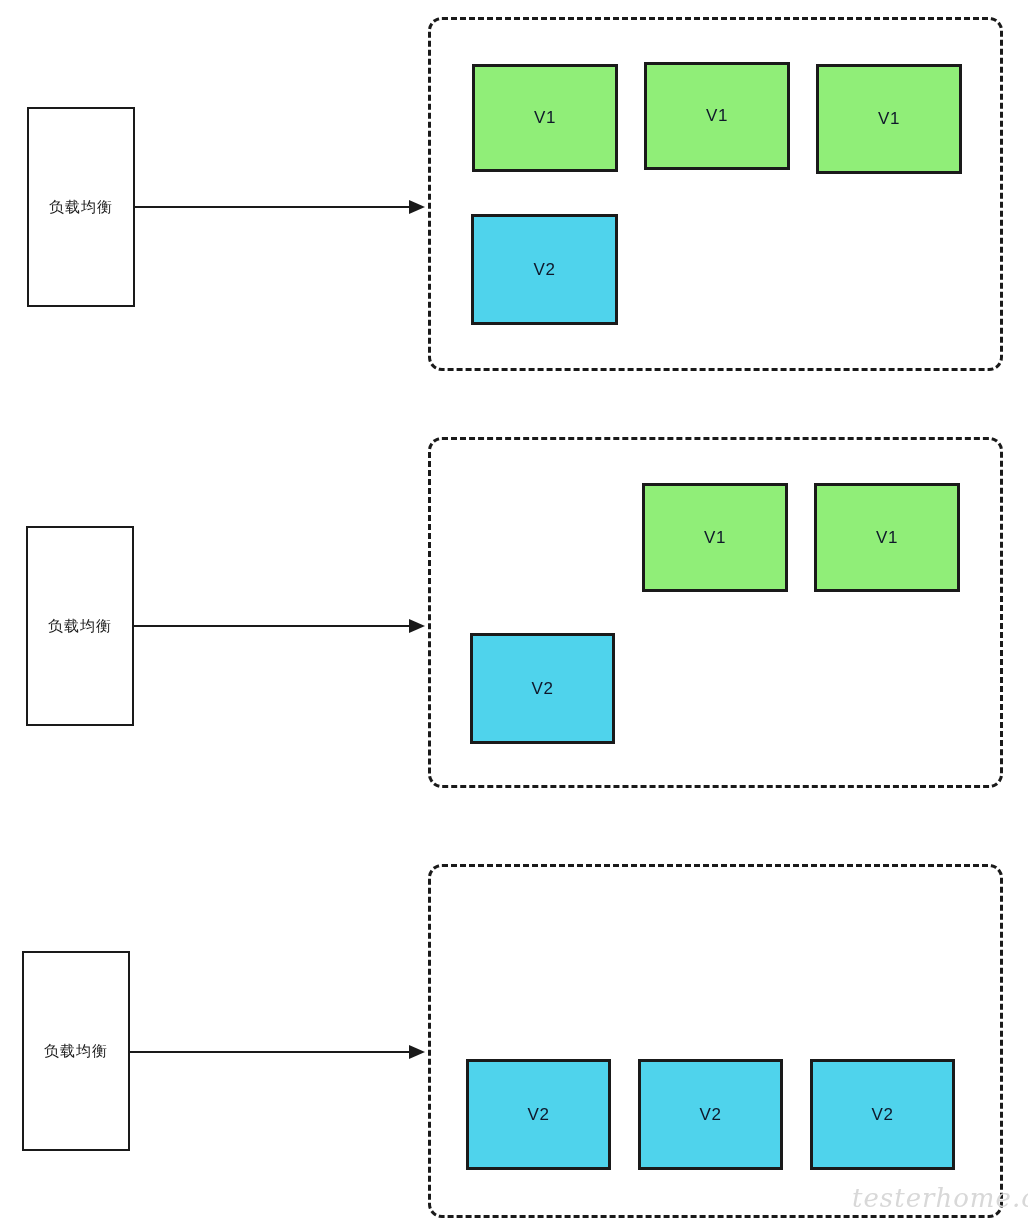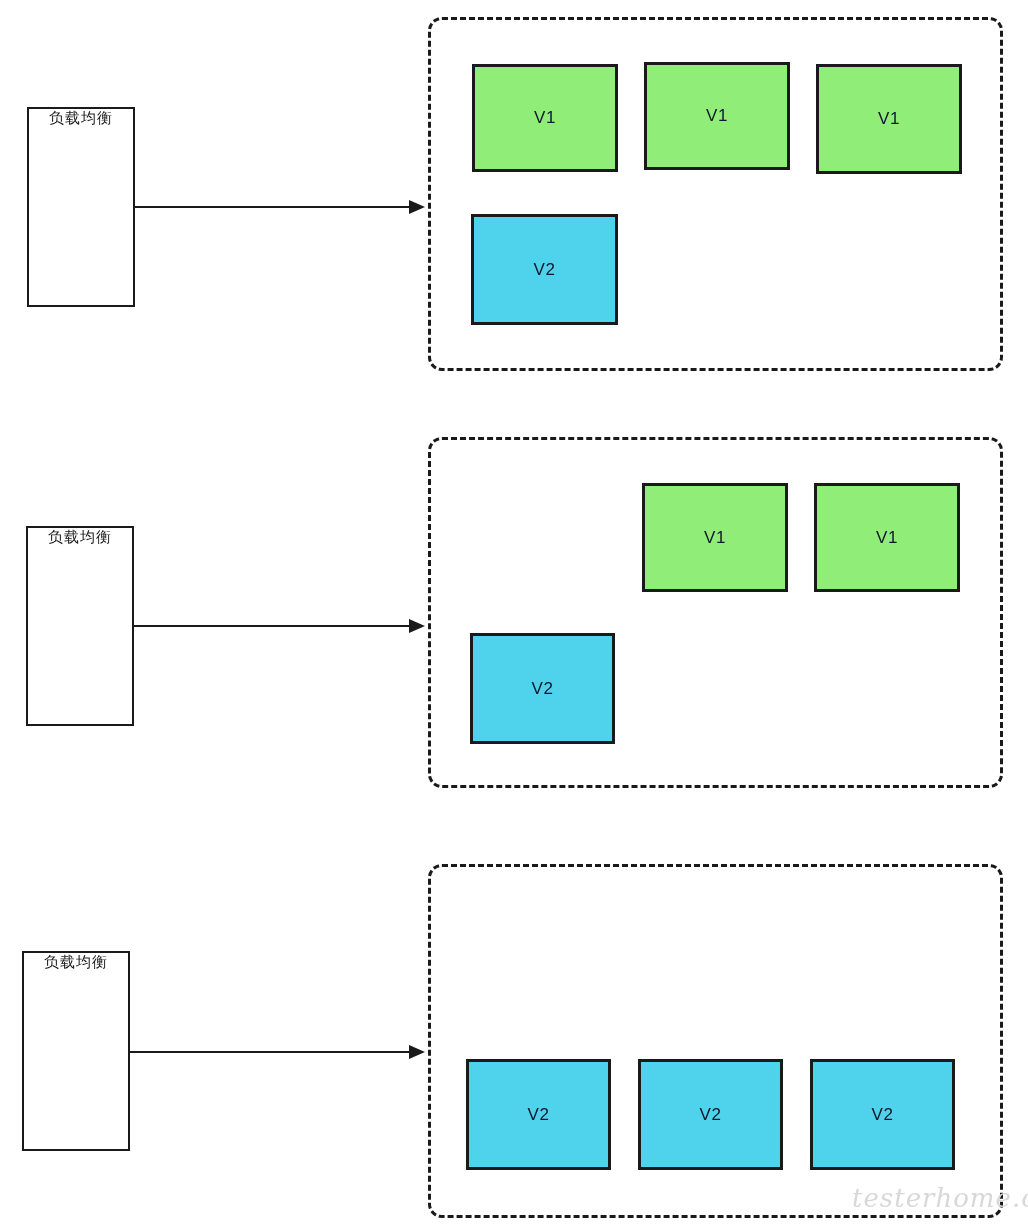--- a/index.html
+++ b/index.html
@@ -27,20 +27,21 @@
     position: absolute;
   }
 
   
   .lb-box {
     position: absolute;
     background: #ffffff;
     border: 2px solid #1a1a1a;
     box-sizing: border-box;
     display: flex;
+    align-items: center;
     justify-content: center;
   }
   .lb-label {
     font-size: 15px;
     color: #1a1a1a;
     letter-spacing: 1px;
     white-space: nowrap;
     font-family: "DejaVu Sans", "Liberation Sans", sans-serif;
   }
 

